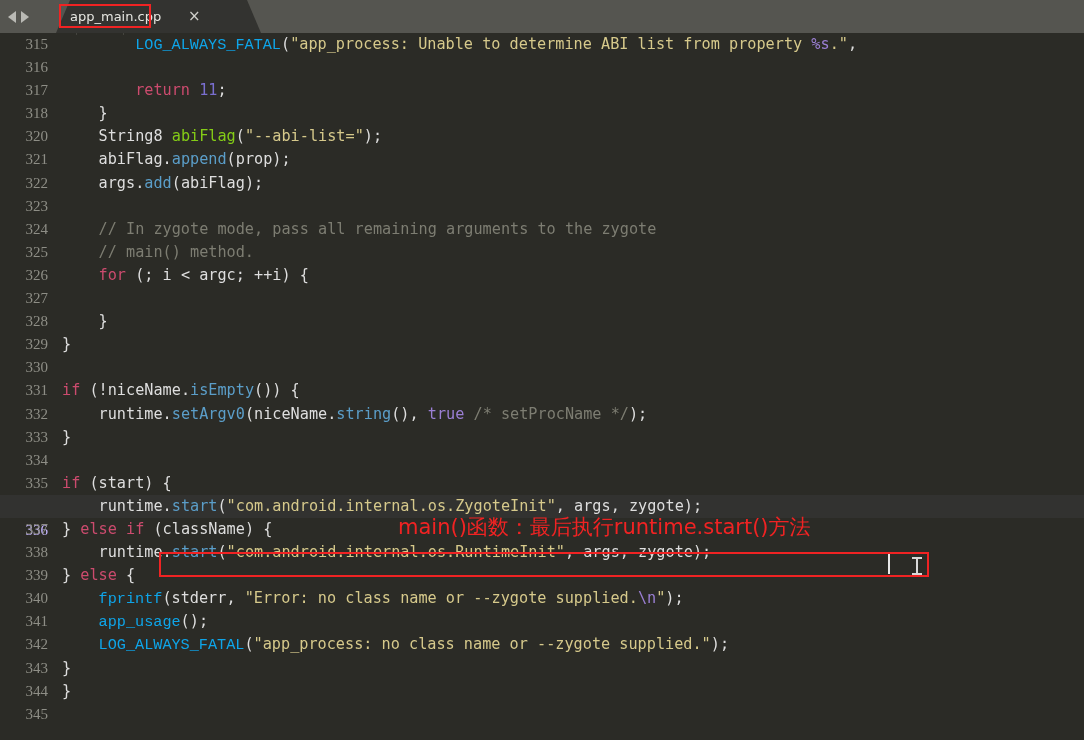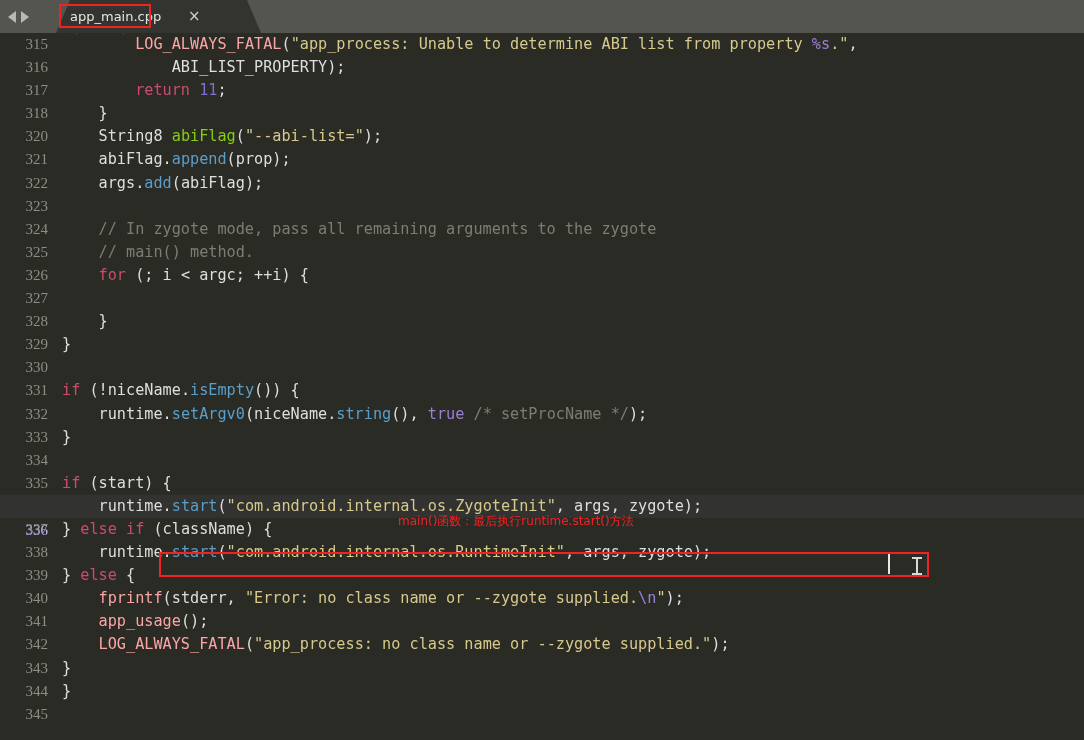--- a/index.html
+++ b/index.html
@@ -78,37 +78,37 @@
   .guide{
     position:absolute;top:0;width:1px;height:707px;
     background:linear-gradient(to bottom,#4a4a44 0 2px, transparent 2px 4px);
     opacity:.8;
   }
 
   
   .kw{color:#cc4b6e;}        
   .kw2{color:#9b7fd4;}       
   .num{color:#7a6fd0;}
-  .fn{color:#fca5a5;}        
+  .fn{color:#0ea5e9;font-family:Liberation Mono, monospace;}        
   .fn2{color:#5b9ec9;}       
   .str{color:#d6c98b;}       
   .cmt{color:#7d7d72;}       
   .pl{color:#dedede;}        
   .ty{color:#84cc16;}        
 
   
   .code-redbox{
     position:absolute;left:159px;top:519px;width:770px;height:25px;
     border:2px solid #f02323;box-sizing:border-box;pointer-events:none;
   }
   
   .note{
     position:absolute;left:398px;top:480px;
     font-family:"DejaVu Sans", sans-serif;
-    font-size:12px;color:#f02323;white-space:nowrap;
+    font-size:21px;color:#f02323;white-space:nowrap;
   }
   
   .caret{
     position:absolute;left:888px;top:521px;width:2px;height:20px;background:#e8e8e8;
   }
   
   .ibeam{position:absolute;left:911px;top:523px;width:12px;height:20px;}
   .ibeam i{position:absolute;background:#d9d9d9;display:block;}
   .ibeam .stem{left:5px;top:2px;width:2px;height:16px;}
   .ibeam .top{left:1px;top:1px;width:10px;height:2px;}
@@ -136,21 +136,21 @@
     <div class="tab-close">×</div>
     <div class="tab-redbox"></div>
   </div>
 
   <div class="editor">
     <div class="gutter"></div>
     <div class="guide" style="left:76px"></div>
     <div class="guide" style="left:123px"></div>
     <div class="code-area" id="code-area">
         <div class="row"><span class="lnum">315</span><span class="code"><span class="pl">        </span><span class="fn">LOG_ALWAYS_FATAL</span><span class="pl">(</span><span class="str">"app_process: Unable to determine ABI list from property </span><span class="kw2">%s</span><span class="str">."</span><span class="pl">,</span></span></div>
-        <div class="row"><span class="lnum">316</span><span class="code"><span class="pl">            ABI_LIST_PROPERTY);</span></span></div>
+        <div class="row"><span class="lnum">316</span></div>
         <div class="row"><span class="lnum">317</span><span class="code"><span class="pl">        </span><span class="kw">return</span><span class="pl"> </span><span class="num">11</span><span class="pl">;</span></span></div>
         <div class="row"><span class="lnum">318</span><span class="code"><span class="pl">    }</span></span></div>
         <div class="row"><span class="lnum">320</span><span class="code"><span class="pl">    String8 </span><span class="ty">abiFlag</span><span class="pl">(</span><span class="str">"--abi-list="</span><span class="pl">);</span></span></div>
         <div class="row"><span class="lnum">321</span><span class="code"><span class="pl">    abiFlag.</span><span class="fn2">append</span><span class="pl">(prop);</span></span></div>
         <div class="row"><span class="lnum">322</span><span class="code"><span class="pl">    args.</span><span class="fn2">add</span><span class="pl">(abiFlag);</span></span></div>
         <div class="row"><span class="lnum">323</span><span class="code"></span></div>
         <div class="row"><span class="lnum">324</span><span class="code"><span class="cmt">    // In zygote mode, pass all remaining arguments to the zygote</span></span></div>
         <div class="row"><span class="lnum">325</span><span class="code"><span class="cmt">    // main() method.</span></span></div>
         <div class="row"><span class="lnum">326</span><span class="code"><span class="pl">    </span><span class="kw">for</span><span class="pl"> (; i &lt; argc; ++i) {</span></span></div>
         <div class="row"><span class="lnum">327</span></div>

